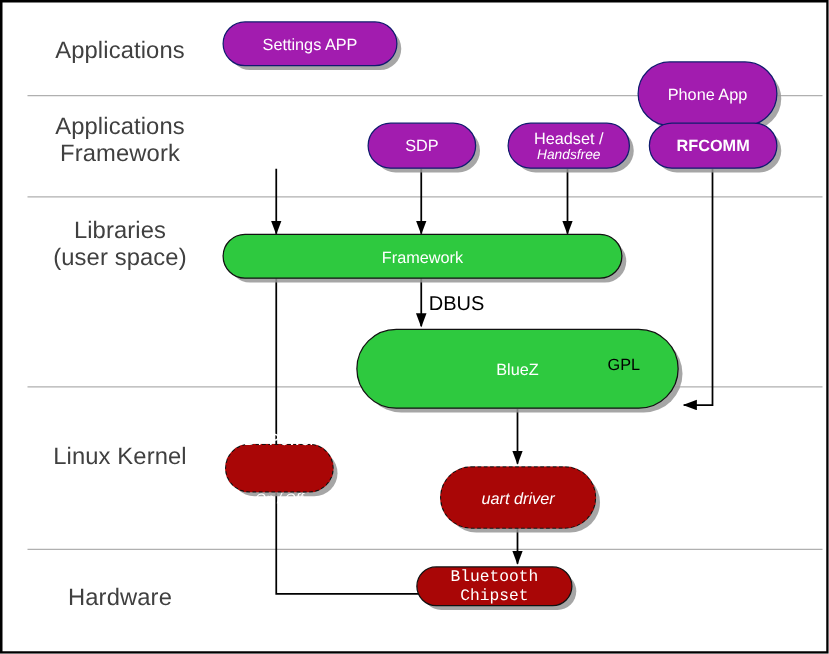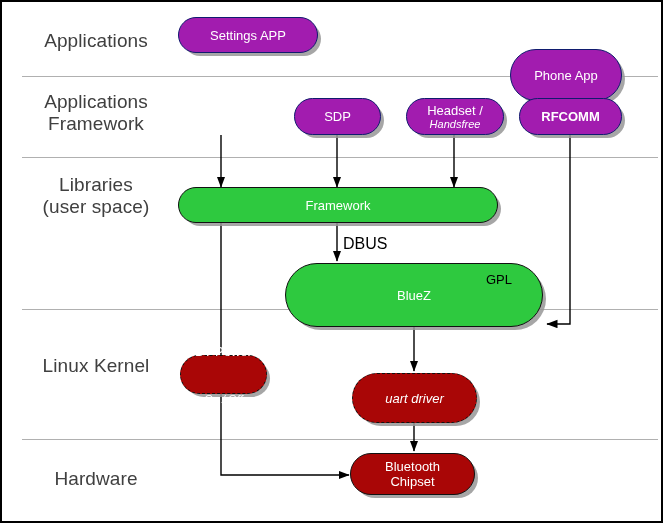--- a/index.html
+++ b/index.html
@@ -159,29 +159,29 @@
 
   <div class="node green" style="left:176px; top:185px; width:320px; height:36px;">
     <span class="t1">Framework</span>
   </div>
 
   <div class="edge-label" style="left:341px; top:233px;">DBUS</div>
 
   <div class="node green" style="left:283px; top:261px; width:258px; height:64px;">
     <span class="t1">BlueZ</span>
   </div>
-  <div class="corner-tag" style="left:484px; top:270px;">GPL</div>
+  <div class="corner-tag" style="left:484px; top:282px;">GPL</div>
 
   <div class="node red dashed" style="left:178px; top:353px; width:87px; height:39px;gap:34px;">
     <span class="t1">BT Power</span>
     <span class="t2">On / Off</span>
   </div>
 
   <div class="node red dashed" style="left:350px; top:371px; width:125px; height:50px;font-style:italic;">
     <span class="t1">uart driver</span>
   </div>
 
-  <div class="node red" style="left:348px; top:451px; width:125px; height:42px;">
+  <div class="node red" style="left:331px; top:451px; width:125px; height:32px;font-family:Liberation Mono, monospace;">
     <span class="t1">Bluetooth</span>
     <span class="t1">Chipset</span>
   </div>
 
 </div>
 
 </body></html>

